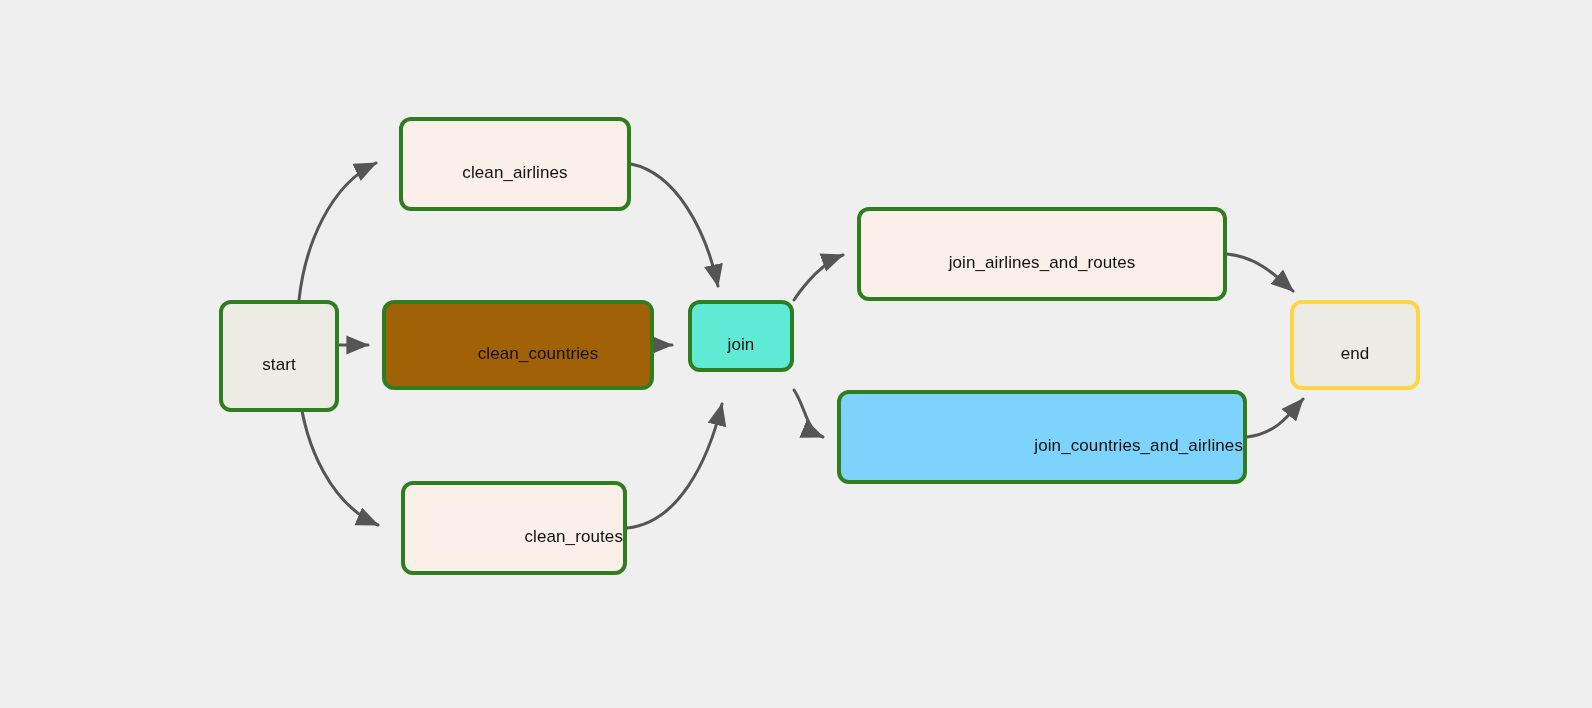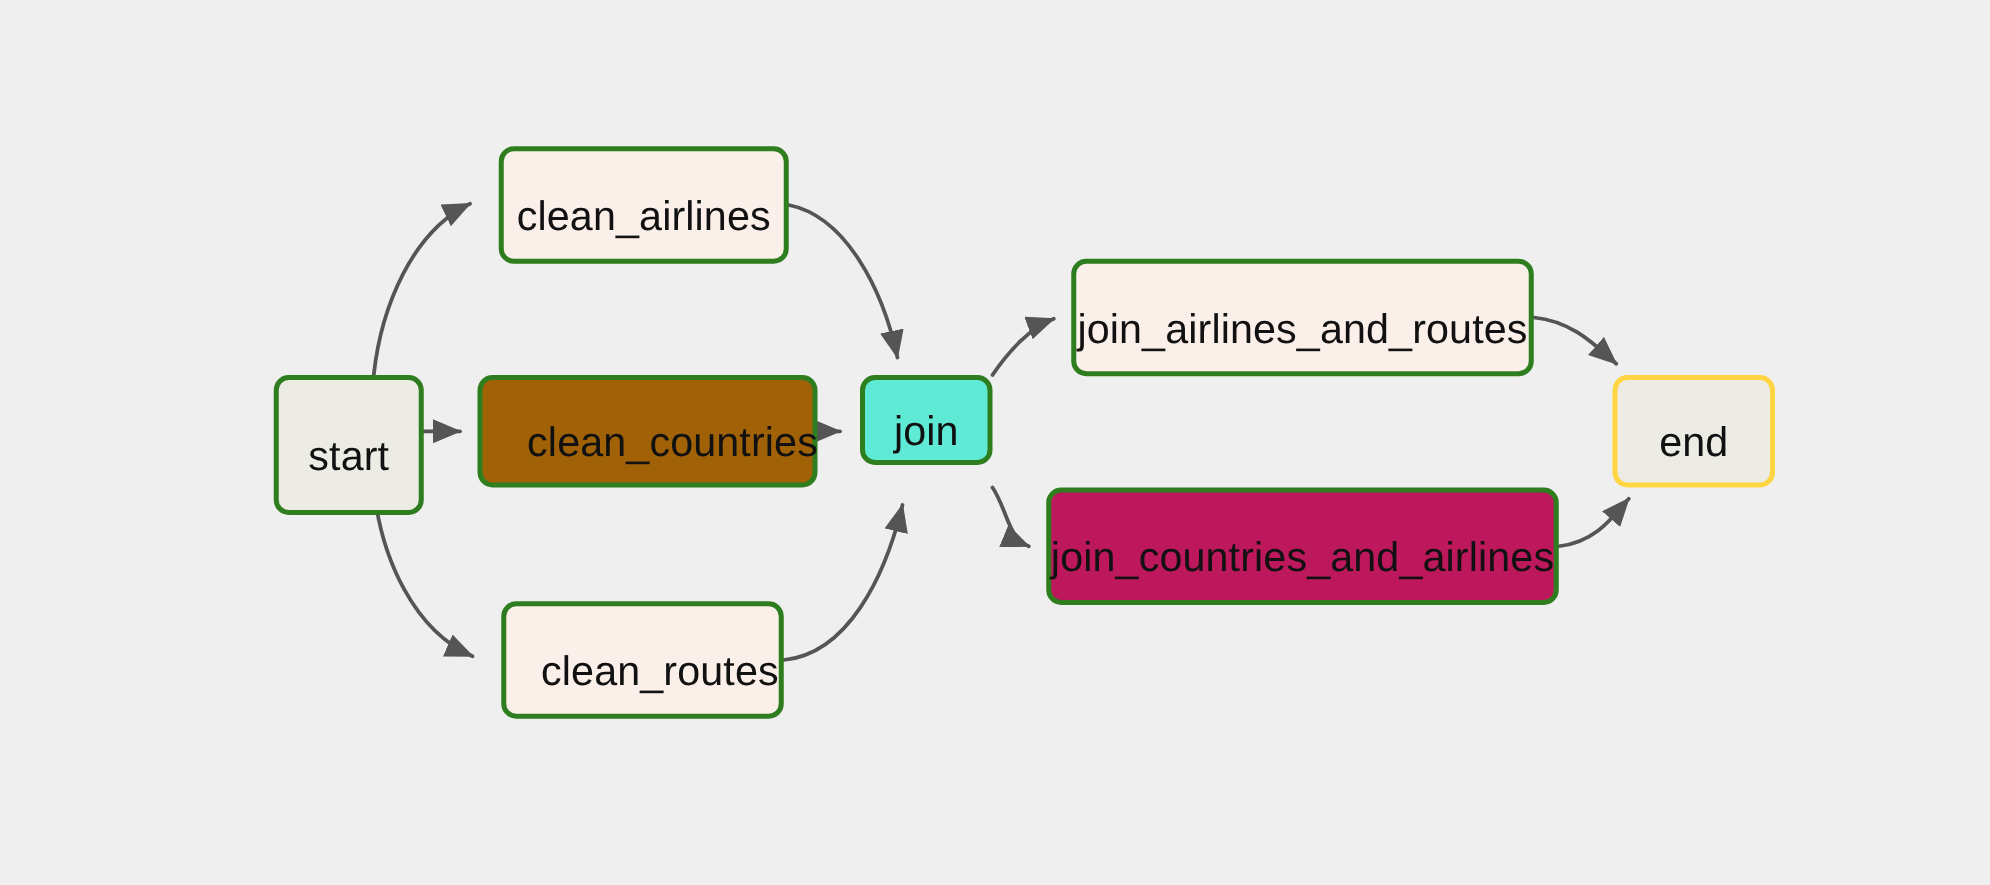--- a/index.html
+++ b/index.html
@@ -32,21 +32,21 @@
     display: flex;
     align-items: center;
     justify-content: center;
     border-radius: 12px;
     border-style: solid;
     border-width: 4px;
     text-align: center;
     z-index: 2;
   }
   .node .node-label {
-    font-size: 33px;
+    font-size: 17px;
     color: #111111;
     line-height: 1;
     white-space: nowrap;
     letter-spacing: 0.1px;
     margin-top: 16px;
   }
   .node.terminal {
     background: #edece4;
     border-color: #2e7d1e;
   }
@@ -94,20 +94,20 @@
       </div>
       <div class="node process" style="left: 401px; top: 481px; width: 226px; height: 94px; background: rgb(251, 239, 233); border-color: rgb(46, 125, 30); justify-content: flex-end;">
         <span class="node-label">clean_routes</span>
       </div>
       <div class="node terminal" style="left: 688px; top: 300px; width: 106px; height: 72px; background: #5eead4; border-color: rgb(46, 125, 30);">
         <span class="node-label">join</span>
       </div>
       <div class="node process" style="left: 857px; top: 207px; width: 370px; height: 94px; background: rgb(251, 239, 233); border-color: rgb(46, 125, 30);">
         <span class="node-label">join_airlines_and_routes</span>
       </div>
-      <div class="node process" style="left: 837px; top: 390px; width: 410px; height: 94px; background: #be185d; border-color: rgb(46, 125, 30);">
+      <div class="node process" style="left: 837px; top: 390px; width: 410px; height: 94px; background: #7dd3fc; border-color: rgb(46, 125, 30); justify-content: flex-end;">
         <span class="node-label">join_countries_and_airlines</span>
       </div>
       <div class="node finish" style="left: 1290px; top: 300px; width: 130px; height: 90px; background: rgb(237, 236, 228); border-color: rgb(255, 213, 68);">
         <span class="node-label">end</span>
       </div>
     </div>
 </div>
 
 </body></html>

